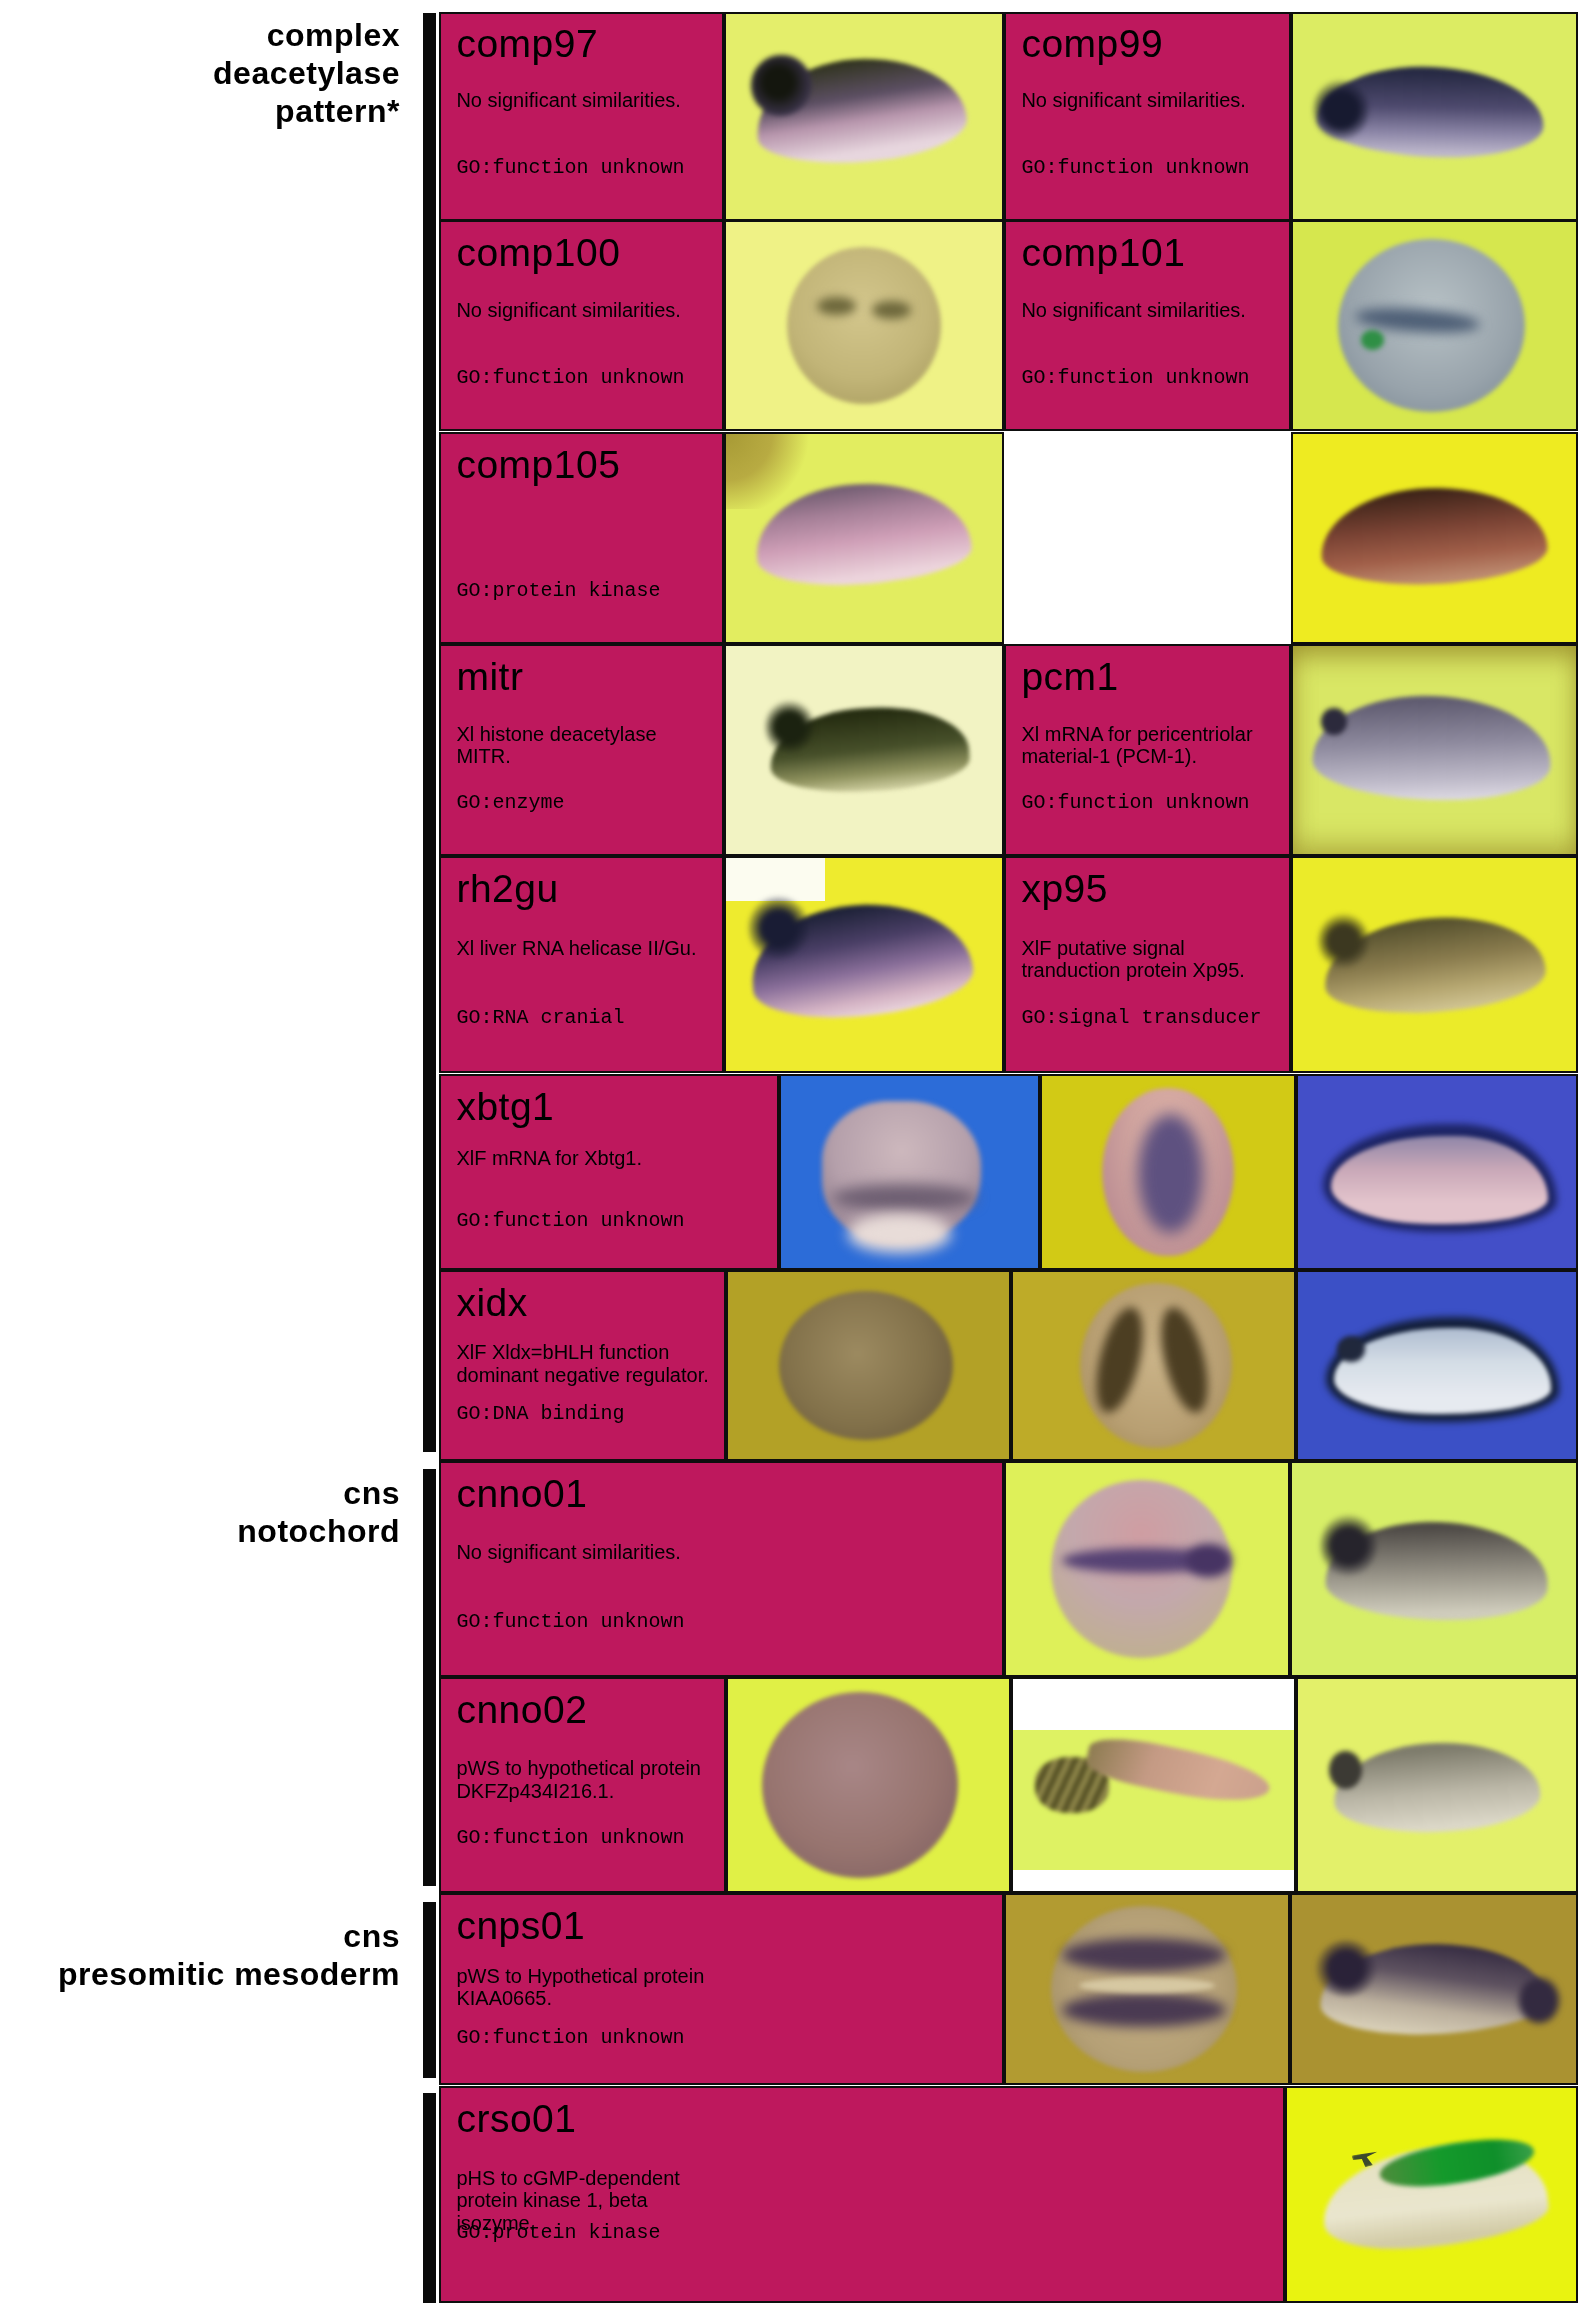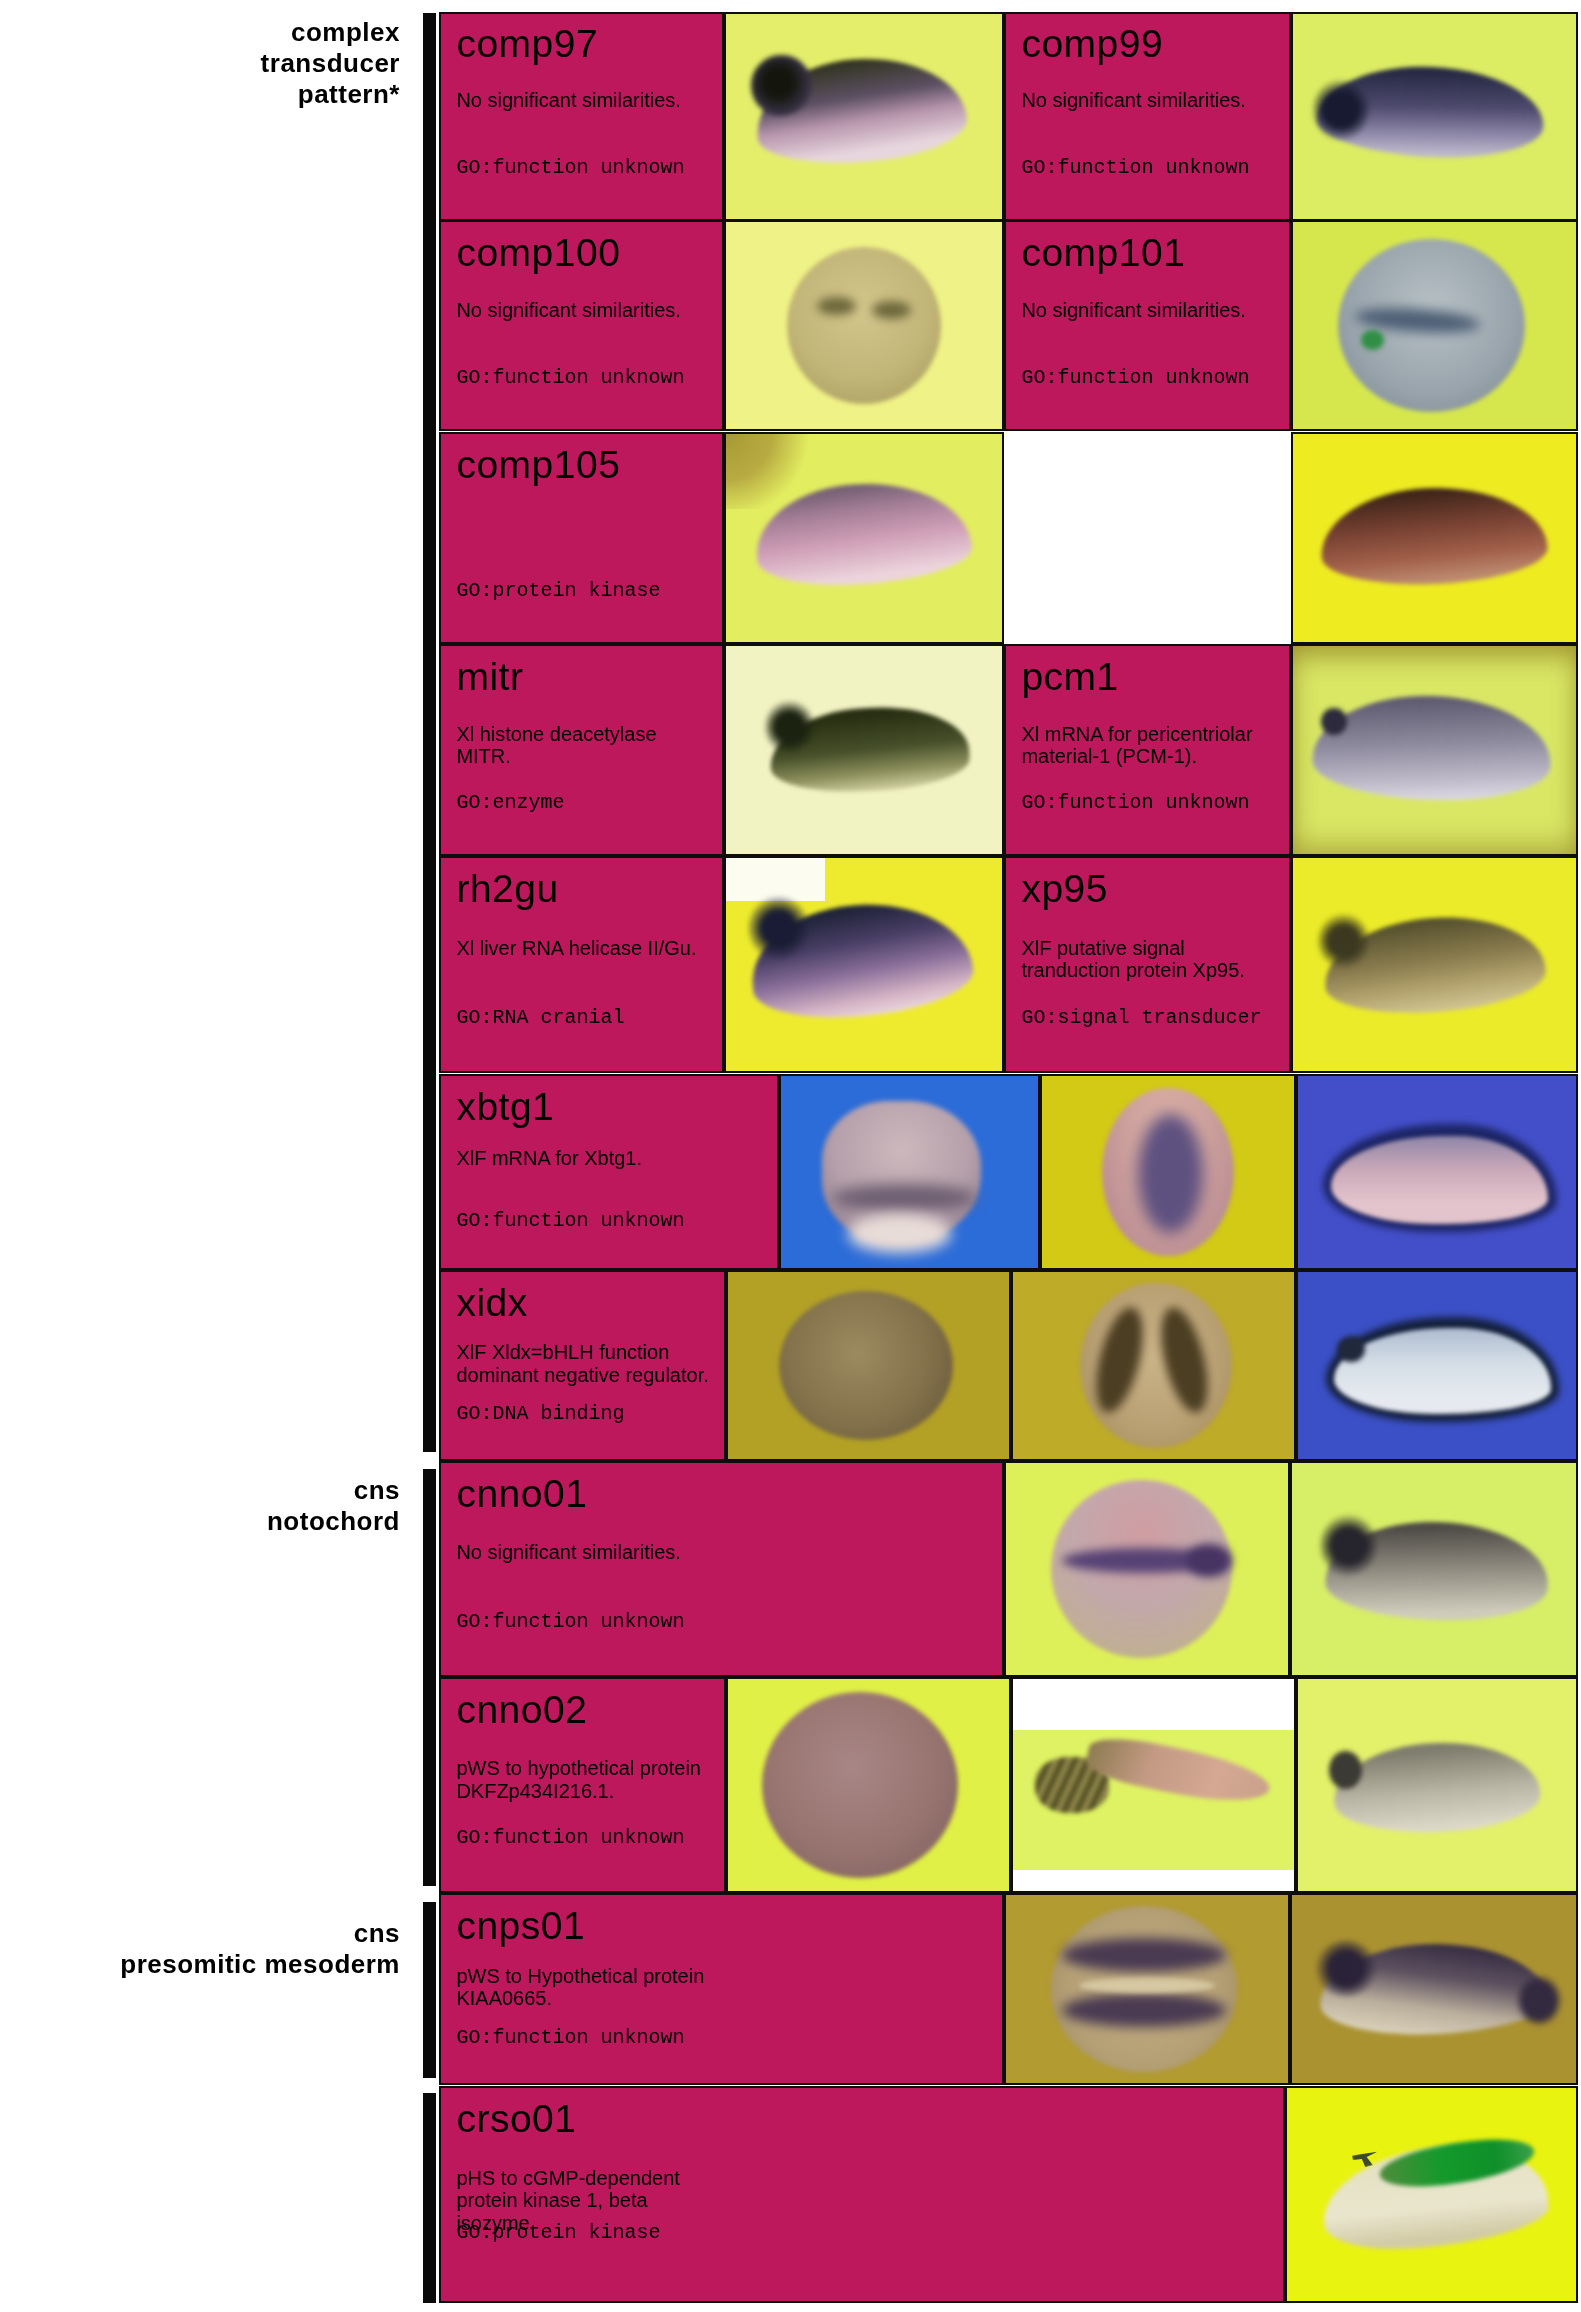--- a/index.html
+++ b/index.html
@@ -1,21 +1,21 @@
 <!DOCTYPE html>
 <html><head>
 <meta charset="utf-8">
 <style>
   html,body{margin:0;padding:0;background:#ffffff;}
   body{width:1582px;height:2312px;font-family:"Liberation Sans",sans-serif;color:#000;}
   #canvas{position:relative;width:1582px;height:2312px;background:#fff;overflow:hidden;}
 
   
   .side-label{position:absolute;left:0;width:400px;text-align:right;font-weight:bold;
-              font-size:26px;line-height:1.18;letter-spacing:0.5px;}
+              font-size:32px;line-height:1.18;letter-spacing:0.5px;}
   .bar{position:absolute;left:423px;width:12.6px;background:#0a0a0a;}
 
   
   .cell{position:absolute;box-sizing:border-box;border:2.9px solid #0e0e0e;background:#be185d;}
   .img-cell{overflow:hidden;}
   .gene{position:absolute;top:8.7px;left:15.4px;font-size:39px;letter-spacing:0.5px;}
   .desc{position:absolute;top:37%;left:15.4px;right:7.7px;font-size:20px;line-height:1.12;white-space:pre-line;}
   .go{position:absolute;top:70%;left:15.4px;right:5.8px;font-size:20px;line-height:1.1;font-family:Liberation Mono, monospace;}
 
   .emb,.mk{position:absolute;}
@@ -150,21 +150,21 @@
   .e15 .b3{left:23%;top:30%;width:9%;height:7%;background:#3c4a2c;filter:blur(1px);
     transform:rotate(-15deg);clip-path:polygon(0 0,100% 20%,55% 35%,70% 100%,40% 100%,35% 40%,0 30%);}
 </style>
 </head>
 <body>
 
 <div id="canvas">
 
   <div class="side-label" style="top:17.4px;">
     <div>complex</div>
-    <div>transducer</div>
+    <div>deacetylase</div>
     <div>pattern*</div>
   </div>
   <div class="side-label" style="top:1475px;">
     <div>cns</div>
     <div>notochord</div>
   </div>
   <div class="side-label" style="top:1918px;">
     <div>cns</div>
     <div>presomitic mesoderm</div>
   </div>

